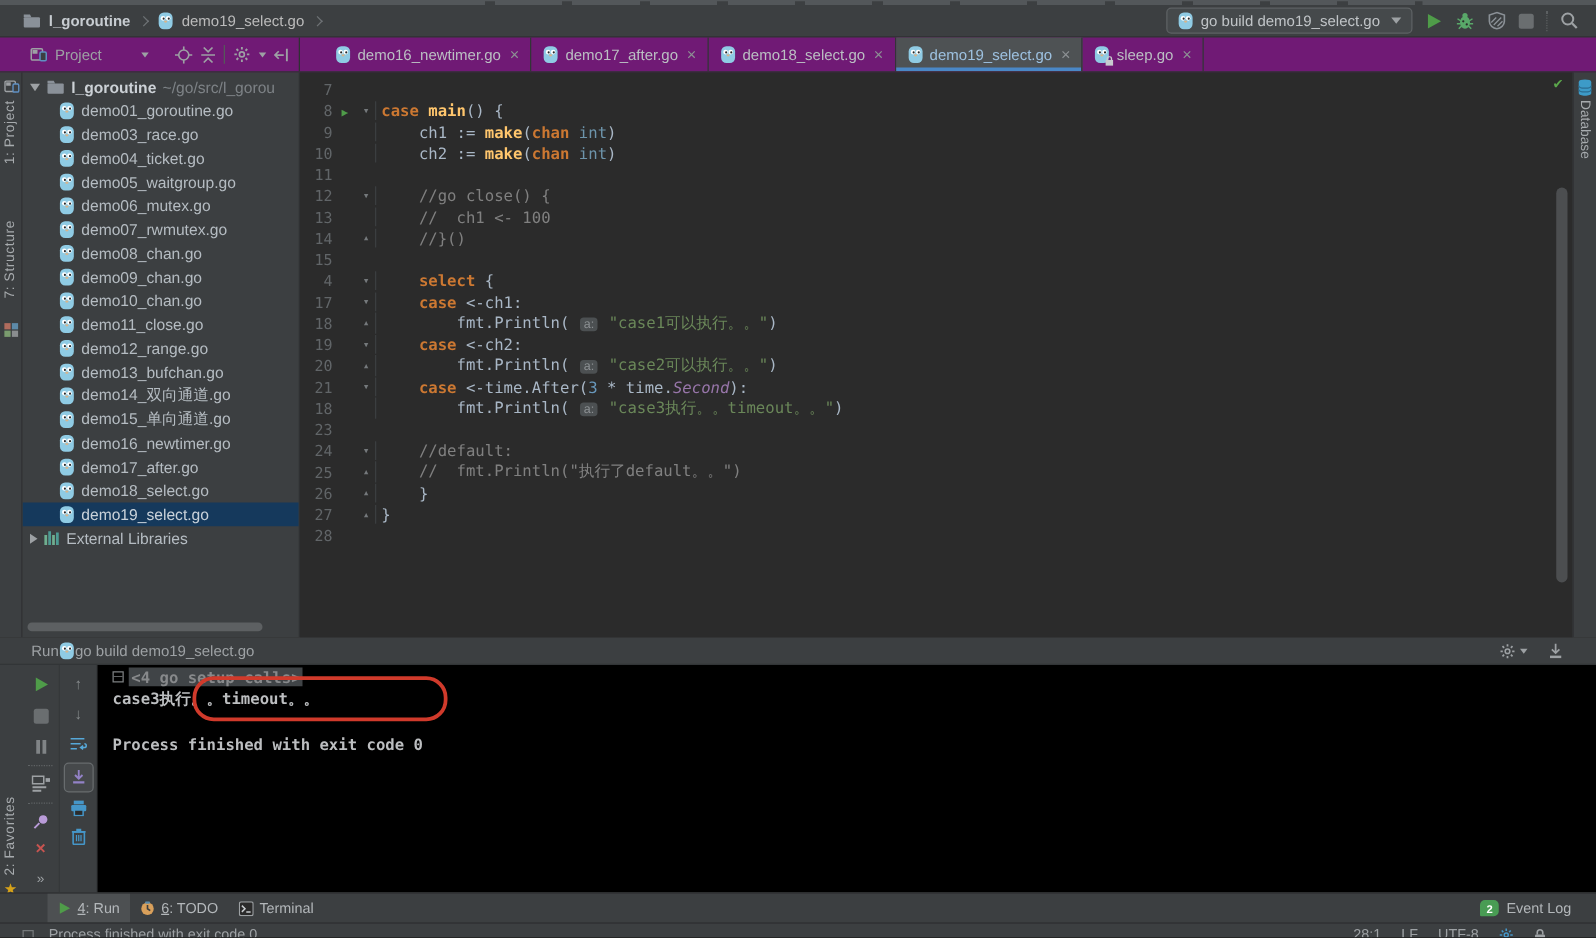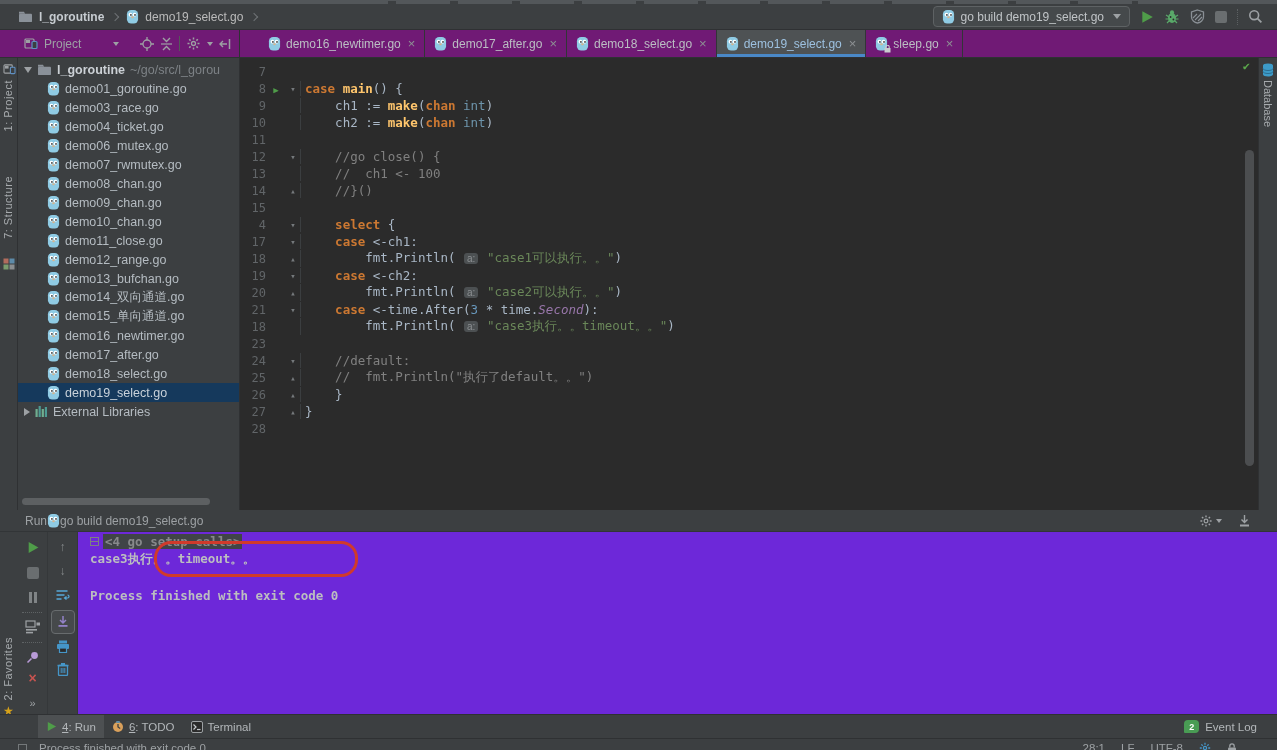--- a/index.html
+++ b/index.html
@@ -101,21 +101,21 @@
   .run-head .grow { flex:1; }
   .run-head-icons { display:flex; gap:16px; padding-right:26px; align-items:center; }
   .run-body { position:absolute; left:0; top:22px; right:0; bottom:0; display:flex; }
   .run-lbar { width:18px; position:relative; }
   .rtool { width:30px; position:relative; border-right:1px solid #35383a; }
   .rtool2 { width:30px; position:relative; border-right:1px solid #35383a; }
   .ricon { position:absolute; left:50%; transform:translateX(-50%); }
   .dotsep { position:absolute; left:4px; width:20px; border-top:1px dotted #5f6365; }
   .selbox { position:absolute; left:3px; width:24px; height:24px; border:1px solid #686c6e;
     border-radius:4px; background:#46494b; }
-  .console { flex:1; background:#6d28d9; position:relative;
+  .console { flex:1; background:#000000; position:relative;
     font-family:"DejaVu Sans Mono", monospace; font-size:12.5px; font-weight:600; color:#bcbec0; }
   .con-line { height:18px; display:flex; align-items:center; padding-left:12px; white-space:pre; }
   .con-fold { color:#87898b; }
   .con-fold .ftext { background:#404447; padding:0 2px; }
   .foldbox { width:9px; height:9px; border:1px solid #7d8082; margin-right:4px; flex:none;
     background:linear-gradient(#7d8082 1px, transparent 1px) 0 3px/100% 3px no-repeat; }
   .red-oval { position:absolute; left:76px; top:9px; width:204px; height:36px;
     border:3px solid #d03a2b; border-radius:17px; pointer-events:none; }
   .pause-bars { display:flex; gap:2px; }
   .pause-bars i { width:3px; height:11px; background:#808486; }
@@ -362,20 +362,32 @@
             <span class="tindent"></span>
             <svg width="13" height="15" viewBox="0 0 14 16">
     <rect x="1" y="1" width="12" height="14.5" rx="4.5" fill="#8fcbe4"></rect>
     <circle cx="4.8" cy="6" r="2" fill="#ffffff"></circle>
               <circle cx="9.2" cy="6" r="2" fill="#ffffff"></circle>
     <circle cx="5.3" cy="6.3" r="0.9" fill="#26282a"></circle>
               <circle cx="9.7" cy="6.3" r="0.9" fill="#26282a"></circle>
     <ellipse cx="7" cy="8.8" rx="1.4" ry="1" fill="#d8b48c"></ellipse>
   </svg>
             <span>demo04_ticket.go</span>
+          </div>
+          <div class="trow">
+            <span class="tindent"></span>
+            <svg width="13" height="15" viewBox="0 0 14 16">
+    <rect x="1" y="1" width="12" height="14.5" rx="4.5" fill="#8fcbe4"></rect>
+    <circle cx="4.8" cy="6" r="2" fill="#ffffff"></circle>
+              <circle cx="9.2" cy="6" r="2" fill="#ffffff"></circle>
+    <circle cx="5.3" cy="6.3" r="0.9" fill="#26282a"></circle>
+              <circle cx="9.7" cy="6.3" r="0.9" fill="#26282a"></circle>
+    <ellipse cx="7" cy="8.8" rx="1.4" ry="1" fill="#d8b48c"></ellipse>
+  </svg>
+            <span>demo05_waitgroup.go</span>
           </div>
           <div class="trow">
             <span class="tindent"></span>
             <svg width="13" height="15" viewBox="0 0 14 16">
     <rect x="1" y="1" width="12" height="14.5" rx="4.5" fill="#8fcbe4"></rect>
     <circle cx="4.8" cy="6" r="2" fill="#ffffff"></circle>
               <circle cx="9.2" cy="6" r="2" fill="#ffffff"></circle>
     <circle cx="5.3" cy="6.3" r="0.9" fill="#26282a"></circle>
               <circle cx="9.7" cy="6.3" r="0.9" fill="#26282a"></circle>
     <ellipse cx="7" cy="8.8" rx="1.4" ry="1" fill="#d8b48c"></ellipse>

